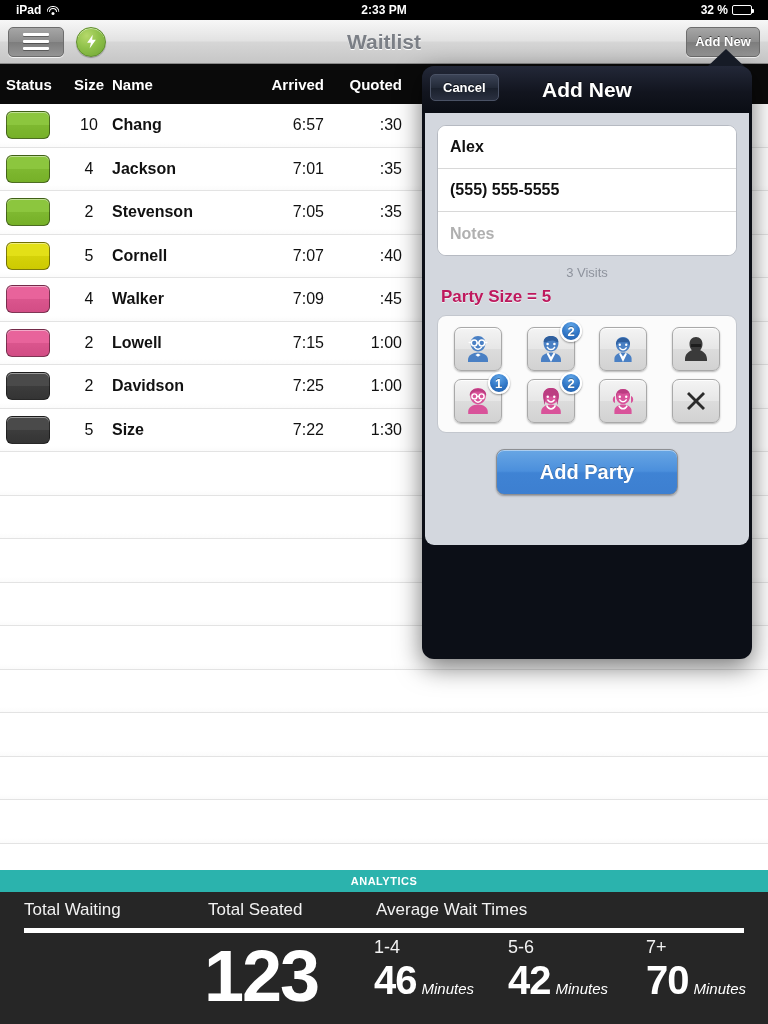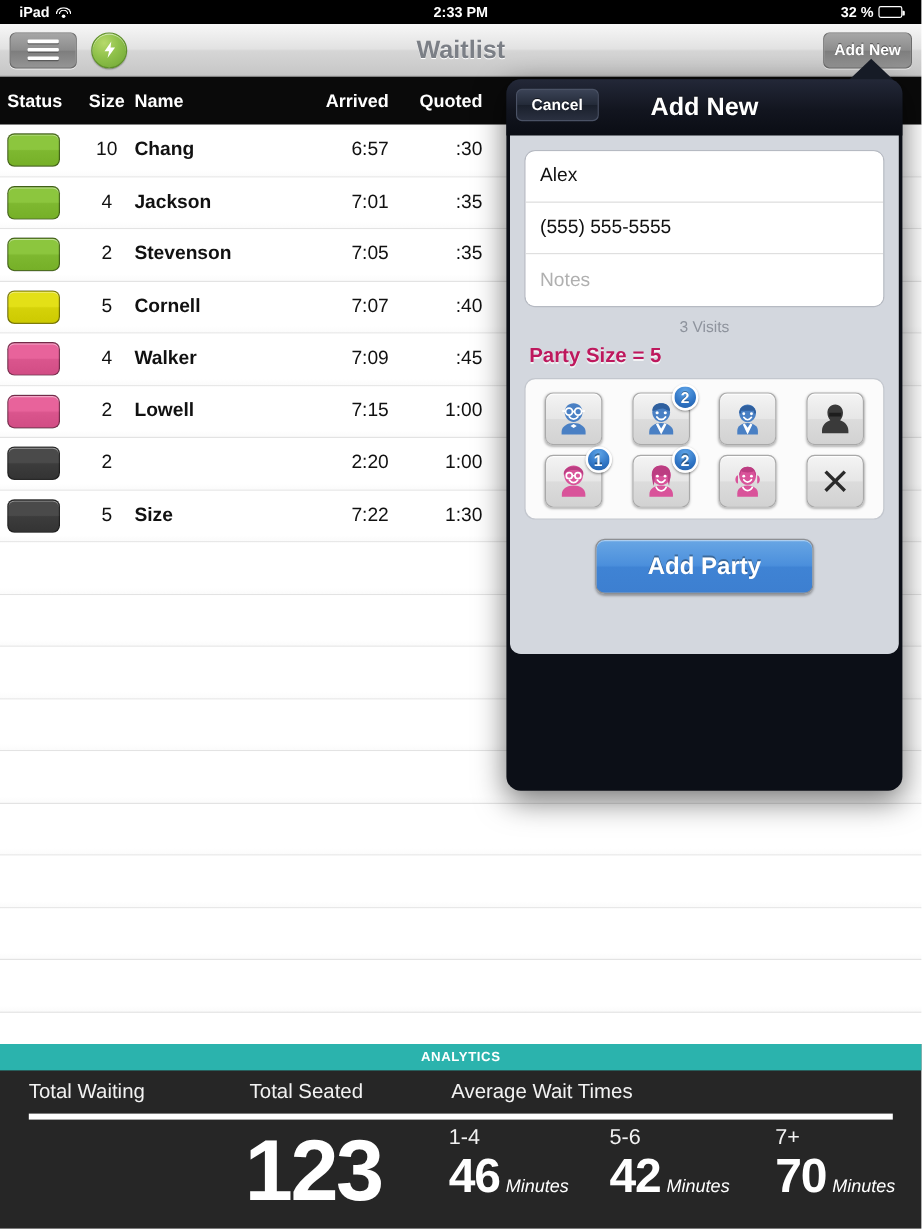--- a/index.html
+++ b/index.html
@@ -135,21 +135,21 @@
     text-shadow: 0 -1px 0 rgba(0,0,0,.6);
     cursor: pointer; z-index: 3;
   }
   .pop-body {
     position: absolute; top: 47px; left: 3px; width: 324px; height: 432px;
     background: #d3d7de;
     border-radius: 0 0 9px 9px;
     padding: 12px;
   }
   .field-group {
-    background: #fff; border: 1px solid #b6bac2; border-radius: 9px; overflow: hidden;
+    background: #fff; border: 1px solid #b6bac2; border-radius: 9px; overflow: hidden; font-weight: bold;
   }
   .field {
     height: 43px; display: flex; align-items: center;
     padding: 0 12px; font-size: 16px; color: #111;
     border-bottom: 1px solid #d8d8d8;
     background: #fff; cursor: text;
   }
   .field:last-child { border-bottom: none; }
   .field.placeholder { color: #b0b0b0; }
   .visits {
@@ -324,21 +324,22 @@
         <div class="cell c-size">2</div>
         <div class="cell c-name">Lowell</div>
         <div class="cell c-arr">7:15</div>
         <div class="cell c-quo">1:00</div>
       </div>
       <div class="trow">
         <div class="cell c-status">
           <div class="chip" style="background:linear-gradient(to bottom, #4A4A4A 0%, #4A4A4A 48%, #3c3c3c 52%, #343434 100%)"></div>
         </div>
         <div class="cell c-size">2</div>
-        <div class="cell c-arr">2:20</div>
+        <div class="cell c-name">Davidson</div>
+        <div class="cell c-arr">7:25</div>
         <div class="cell c-quo">1:00</div>
       </div>
       <div class="trow">
         <div class="cell c-status">
           <div class="chip" style="background:linear-gradient(to bottom, #4A4A4A 0%, #4A4A4A 48%, #3c3c3c 52%, #343434 100%)"></div>
         </div>
         <div class="cell c-size">5</div>
         <div class="cell c-name">Size</div>
         <div class="cell c-arr">7:22</div>
         <div class="cell c-quo">1:30</div>

